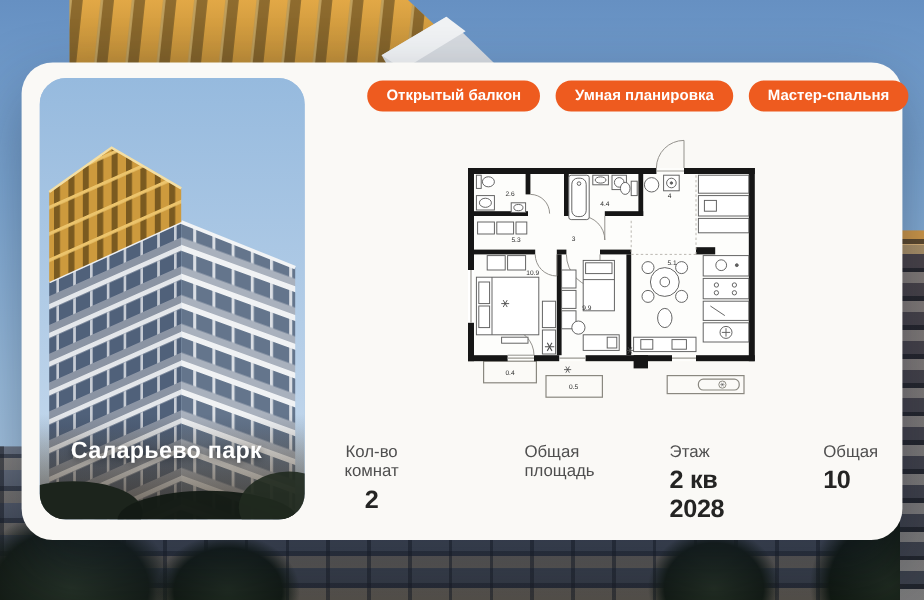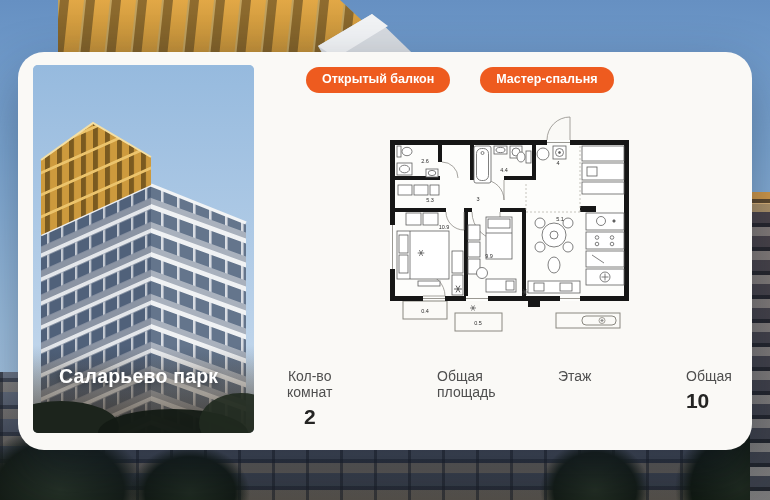--- a/index.html
+++ b/index.html
@@ -17,25 +17,25 @@
   .t2{left:130px;top:445px;width:120px;height:95px;background:radial-gradient(closest-side,#1f2a1f,#121a13 75%,rgba(10,14,10,0));}
   .t3{left:540px;top:440px;width:110px;height:100px;background:radial-gradient(closest-side,#222d21,#131b14 75%,rgba(10,14,10,0));}
   .t4{left:675px;top:420px;width:130px;height:135px;background:radial-gradient(closest-side,#1e291e,#101810 75%,rgba(10,14,10,0));}
   .bg-right{position:absolute;left:750px;top:192px;width:20px;height:308px;
     background:
       repeating-linear-gradient(0deg, rgba(240,230,210,.35) 0 9px, rgba(15,18,24,.6) 9px 13px, transparent 13px 24px),
       linear-gradient(180deg,#d39a48 0 12px,#8a6630 12px 20px,#4a4348 20px,#3a3f4a 100%);}
   
   .card{position:absolute;left:18px;top:52px;width:734px;height:398px;background:#faf9f6;
     border-radius:26px;box-shadow:0 24px 55px rgba(20,30,50,.40);}
-  .photo{position:absolute;left:15px;top:13px;width:221px;height:368px;border-radius:5px;
+  .photo{position:absolute;left:15px;top:13px;width:221px;height:368px;border-radius:22px;
     overflow:hidden;background:#a9c6e4;text-decoration:underline;}
   .photo-label{position:absolute;left:26px;top:300px;color:#fff;font-size:19.5px;font-weight:bold;
     letter-spacing:.2px;text-shadow:0 1px 6px rgba(0,0,0,.45);}
-  .badges{position:absolute;left:288px;top:15px;display:flex;gap:30px;}
+  .badges{position:absolute;left:288px;top:15px;display:flex;gap:13px;}
   .badge{background:#ee5b1f;color:#fff;font-size:12.5px;font-weight:bold;line-height:1;
     padding:6px 16px 7px;border-radius:14px;white-space:nowrap;}
   .plan{position:absolute;left:370px;top:61px;}
   .plan-walls{fill:#161616;}
   .fix{stroke:#5f5f5f;stroke-width:.8;fill:#fff;}
   .arc{stroke:#8f8d88;stroke-width:.8;fill:none;}
   .dash{stroke:#b8b5ae;stroke-width:.8;fill:none;stroke-dasharray:2 2;}
   .thr{stroke:#9a9892;stroke-width:1;}
   .bal{stroke:#8a8880;stroke-width:1;fill:#fbfaf7;}
   #plan-labels text{font:5.5px "Liberation Sans",sans-serif;fill:#2d2d2d;text-anchor:middle;}
@@ -124,20 +124,21 @@
         <rect y="280" width="221" height="88" fill="url(#fadeDark)"></rect>
         <ellipse cx="28" cy="362" rx="58" ry="26" fill="#1c241c"></ellipse>
         <ellipse cx="140" cy="368" rx="75" ry="24" fill="#131a14" opacity=".95"></ellipse>
         <ellipse cx="208" cy="358" rx="42" ry="30" fill="#202a1f" opacity=".9"></ellipse>
       </svg>
       <div class="photo-label">Саларьево парк</div>
     </div>
 
     <div class="badges">
       <div class="badge">Открытый балкон</div>
+      <div class="badge">Умная планировка</div>
       <div class="badge">Мастер-спальня</div>
     </div>
 
     <svg class="plan" width="252" height="228" viewBox="0 0 252 228">
       <defs>
         <g id="st" class="stgl">
           <line x1="-3" y1="0" x2="3" y2="0"></line>
           <line x1="-1.5" y1="-2.6" x2="1.5" y2="2.6"></line>
           <line x1="-1.5" y1="2.6" x2="1.5" y2="-2.6"></line>
         </g>
@@ -298,20 +299,21 @@
     <div class="stats">
       <div class="stat s1">
         <div class="stat-label">Кол-во комнат</div>
         <div class="stat-value">2</div>
       </div>
       <div class="stat s2">
         <div class="stat-label">Общая площадь</div>
       </div>
       <div class="stat s3">
         <div class="stat-label">Этаж</div>
+        <div class="stat-value">2 кв 2028</div>
       </div>
       <div class="stat s4">
         <div class="stat-label">Общая</div>
         <div class="stat-value">10</div>
       </div>
     </div>
 
   </div>
 </div>
 

